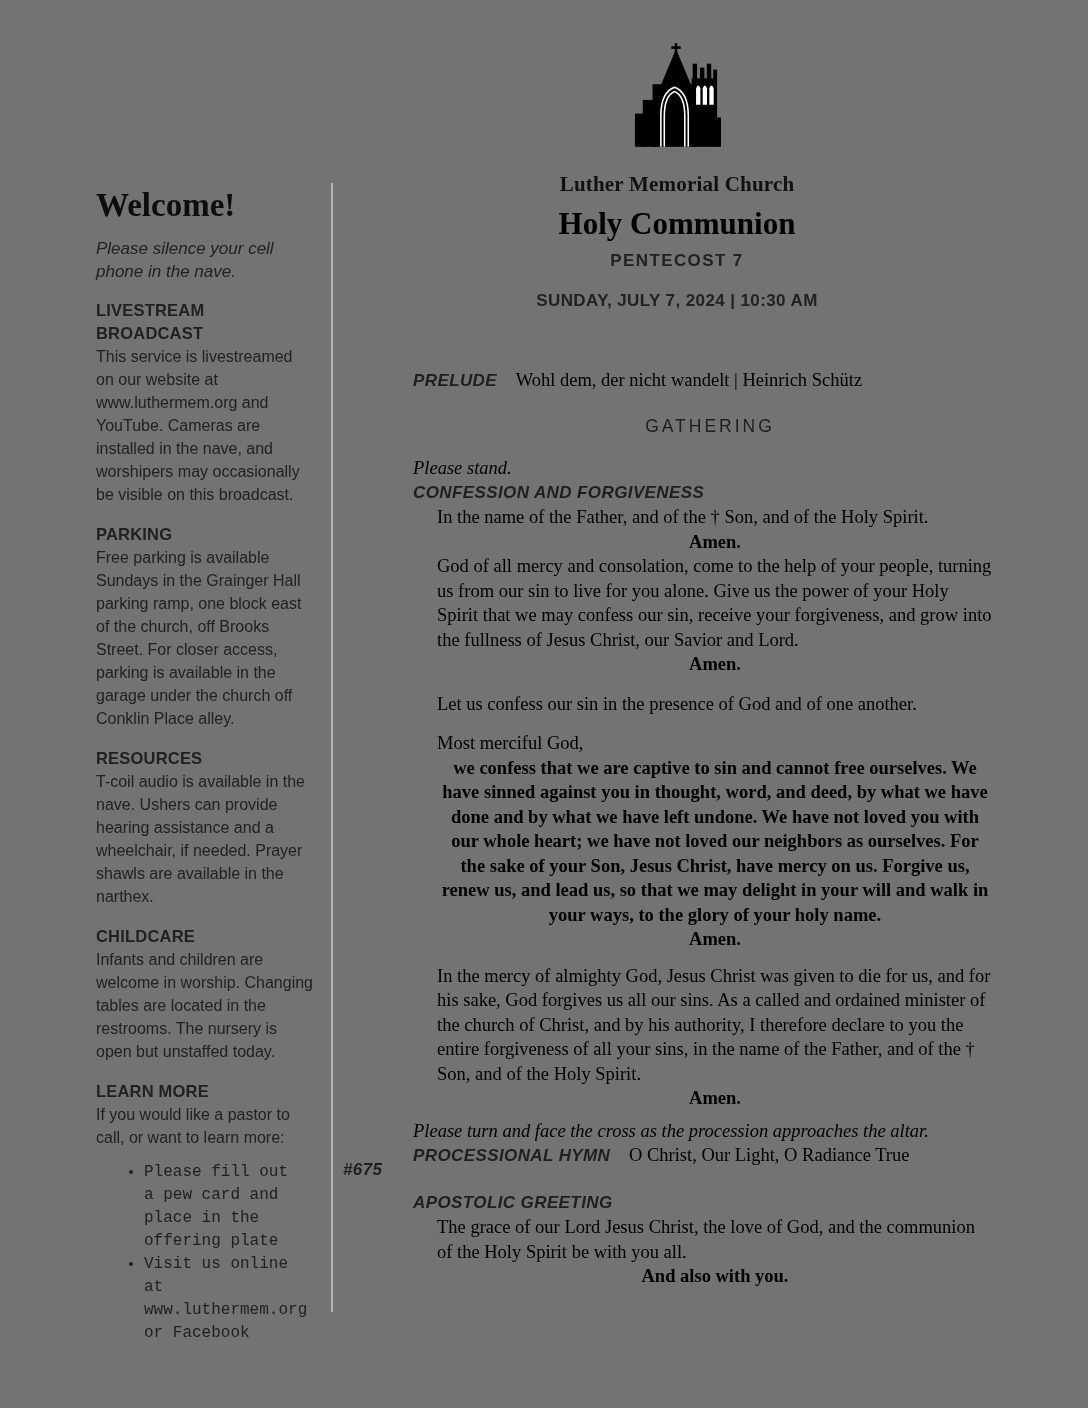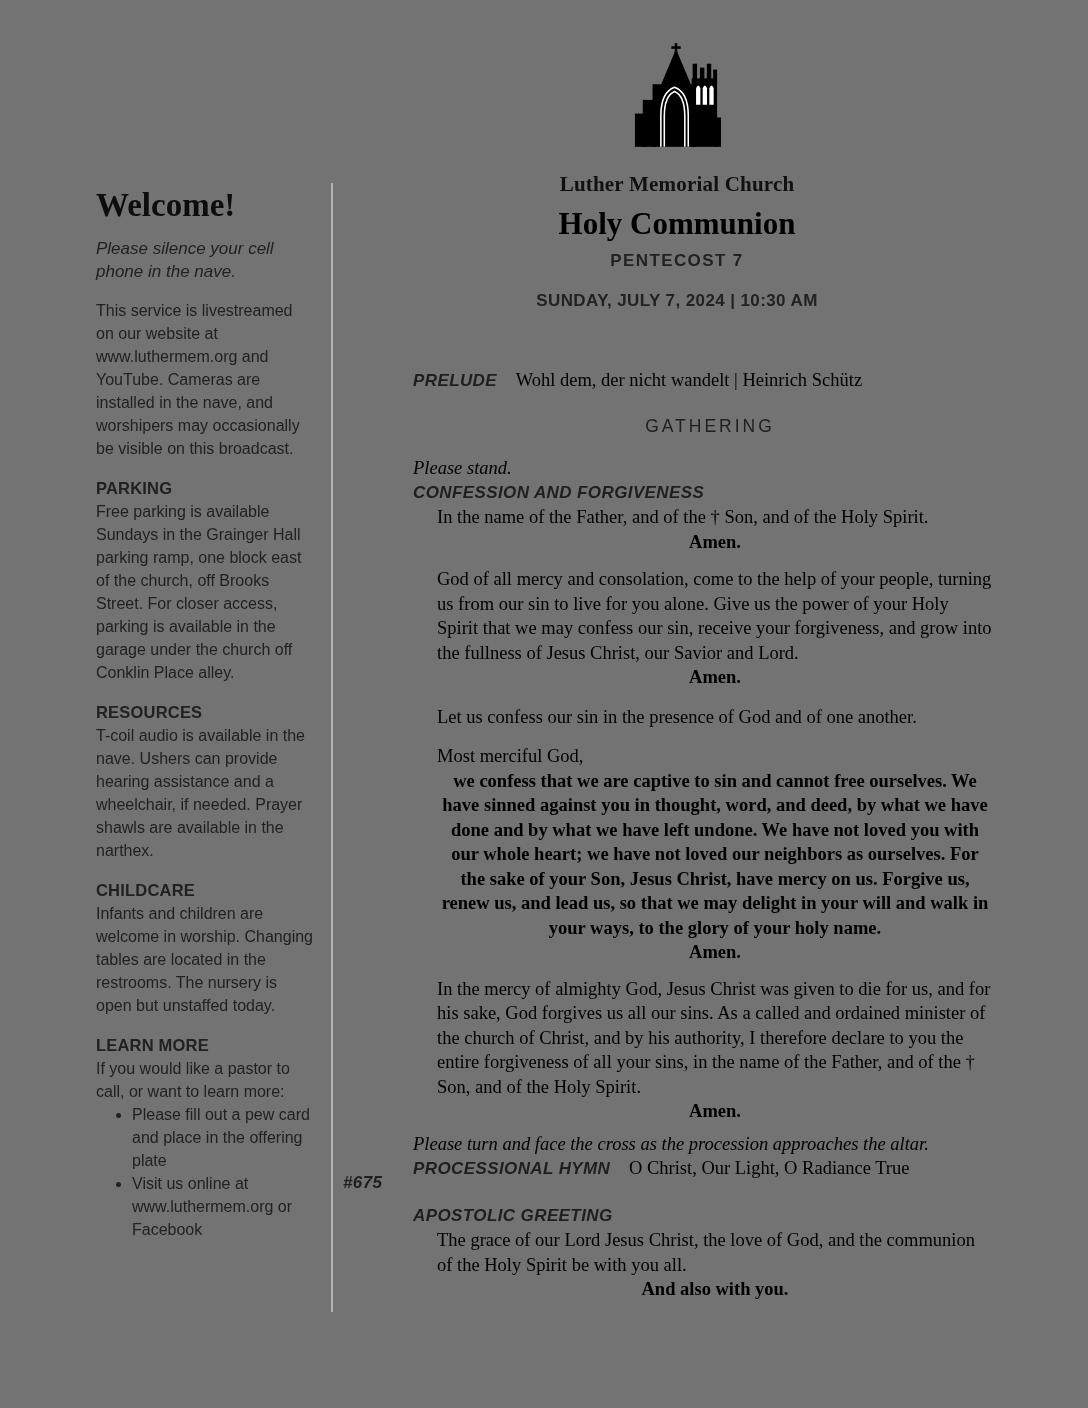--- a/index.html
+++ b/index.html
@@ -22,21 +22,21 @@
   
   .sidebar {
     position:absolute; left:96px; top:185px; width:218px;
     font-family:"Liberation Sans", sans-serif; color:#212121;
   }
   .welcome { font-family:"Liberation Serif", serif; font-weight:700; font-size:33px; color:#0d0d0d; line-height:40px; }
   .note { font-style:italic; font-size:17px; line-height:23px; margin-top:12px; margin-bottom:16px; }
   .sb-section { margin-bottom:17px; }
   .sb-heading { font-weight:700; font-size:16.5px; line-height:23px; letter-spacing:0.2px; }
   .sb-body { font-size:16px; line-height:23px; }
-  .sb-bullets { margin:0; padding-left:36px; }
+  .sb-bullets { margin:12px; padding-left:36px;font-family:Liberation Mono, monospace; }
   .sb-bullets li { font-size:16px; line-height:23px; }
 
   .divider { position:absolute; left:331px; top:183px; width:2px; height:1129px; background:#b3b3b3; }
 
   
   .content {
     position:absolute; left:413px; top:368px; width:594px;
     font-size:18.5px; line-height:24.5px; color:#000;
   }
   .sans-label {
@@ -44,21 +44,21 @@
     letter-spacing:0.4px; color:#1f1f1f;font-style:italic;
   }
   .gathering {
     text-align:center; font-family:"Liberation Sans", sans-serif; font-weight:400;
     font-size:17.5px; letter-spacing:3px; color:#1f1f1f; margin-top:20px;
   }
   .rubric { font-style:italic; margin-top:18px; }
   .heading-line { margin-top:0; }
   .ind { margin-left:24px; max-width:556px; }
   .bold { font-weight:700;text-align:center; }
-  .mt13 { margin-top:13px; }
+  .mt13 { }
   .mt15 { margin-top:15px; }
   .mt12 { margin-top:12px; }
   .rubric2 { font-style:italic; margin-top:8px; }
   .hymn-line { position:relative; }
   .hymn-number { position:absolute; left:-70px; top:15px;text-align:right; }
   .hymn-title { margin-left:14px; }
   .greet-head { margin-top:22px; }
 </style>
 </head>
 <body>
@@ -97,20 +97,21 @@
     <div class="service-title">Holy Communion</div>
     <div class="season">PENTECOST 7</div>
     <div class="datetime">SUNDAY, JULY 7, 2024 | 10:30 AM</div>
   </div>
 
   <div class="sidebar">
     <div class="welcome">Welcome!</div>
     <div class="note">Please silence your cell phone in the nave.</div>
 
     <div class="sb-section">
+      <div class="sb-heading">LIVESTREAM BROADCAST</div>
       <div class="sb-body">This service is livestreamed on our website at www.luthermem.org and YouTube. Cameras are installed in the nave, and worshipers may occasionally be visible on this broadcast.</div>
     </div>
 
     <div class="sb-section">
       <div class="sb-heading">PARKING</div>
       <div class="sb-body">Free parking is available Sundays in the Grainger Hall parking ramp, one block east of the church, off Brooks Street. For closer access, parking is available in the garage under the church off Conklin Place alley.</div>
     </div>
 
     <div class="sb-section">
       <div class="sb-heading">RESOURCES</div>

